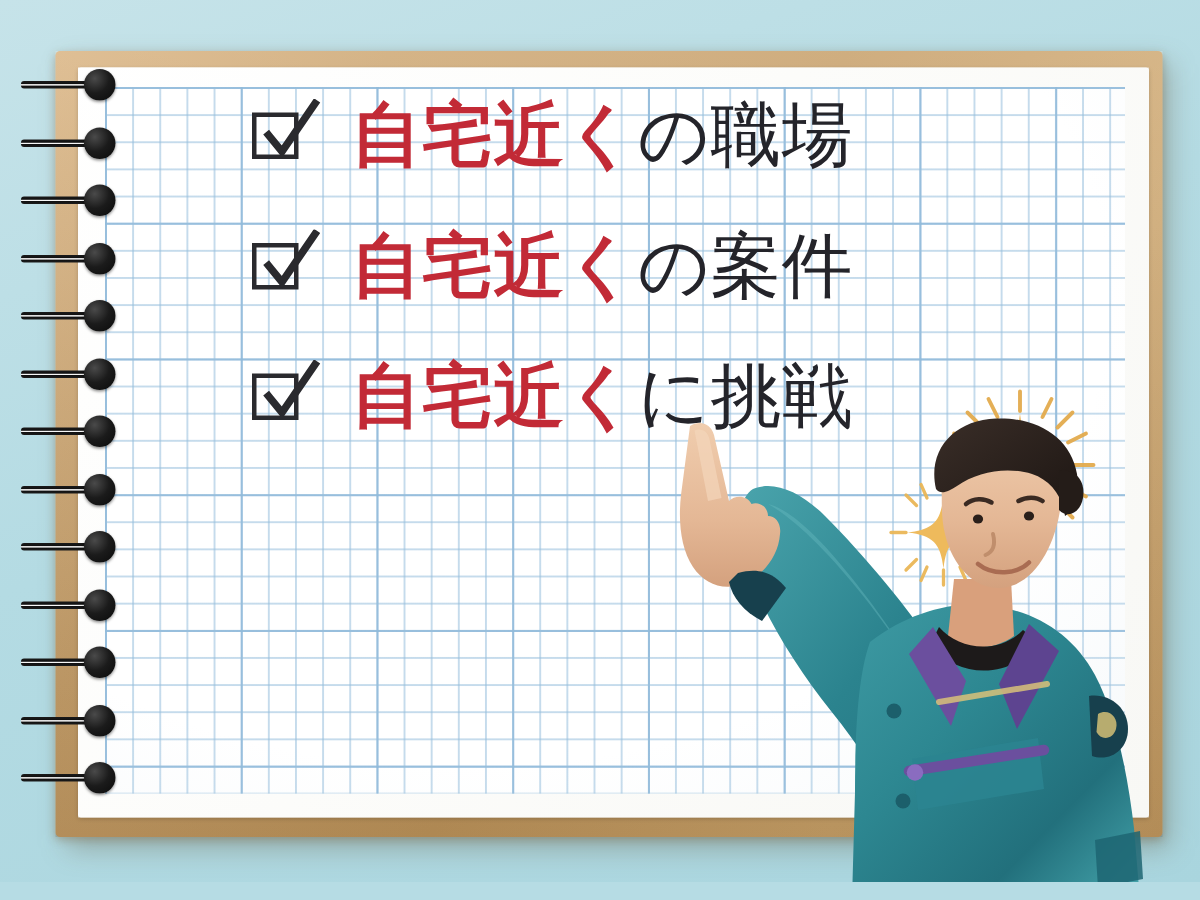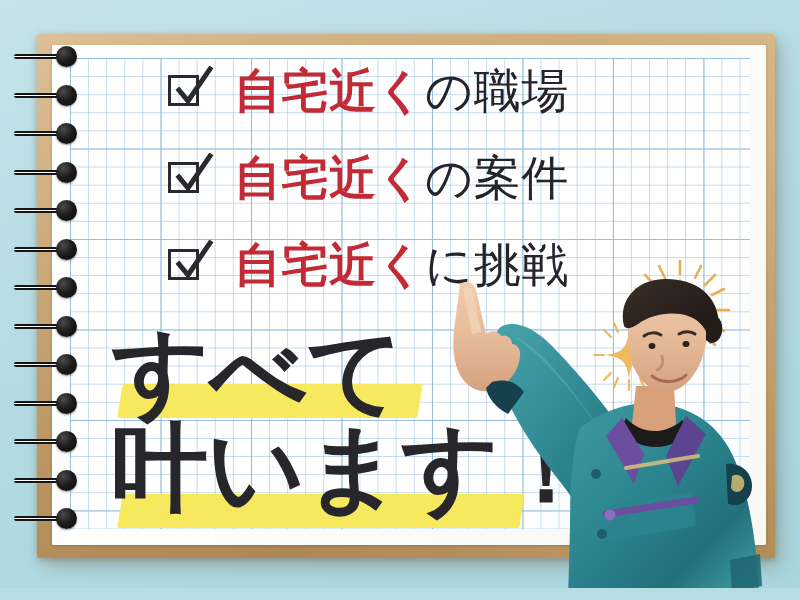--- a/index.html
+++ b/index.html
@@ -191,26 +191,20 @@
         <span class="sq"></span>
         <svg width="42" height="46" viewBox="0 0 42 46">
           <path d="M7 24 L16 35 L38 3" fill="none" stroke="#2a2a2e" stroke-width="5" stroke-linecap="square" stroke-linejoin="miter"></path>
         </svg>
       </span>
       <span class="ctext"><span class="red">自宅近く</span><span class="blk">に挑戦</span></span>
     </div>
 
   </div>
 
-  <div class="hero">
-    <div class="hl hl1"></div>
-    <div class="hl hl2"></div>
-    <div class="heroline heroline1">すべて</div>
-    <div class="heroline heroline2">叶います！</div>
-  </div>
 
   <div class="spark" style="left:628px;top:258px;">
     <svg width="104" height="104" viewBox="0 0 104 104">
       <g stroke="#e3ab4e" stroke-width="2.6" stroke-linecap="round" opacity=".95">
         <line x1="52" y1="3" x2="52" y2="16"></line>
         <line x1="52" y1="88" x2="52" y2="101"></line>
         <line x1="3" y1="52" x2="16" y2="52"></line>
         <line x1="88" y1="52" x2="101" y2="52"></line>
         <line x1="17" y1="17" x2="27" y2="27"></line>
         <line x1="77" y1="77" x2="87" y2="87"></line>

